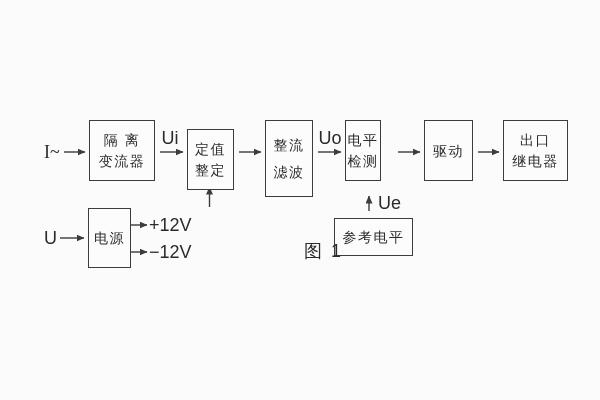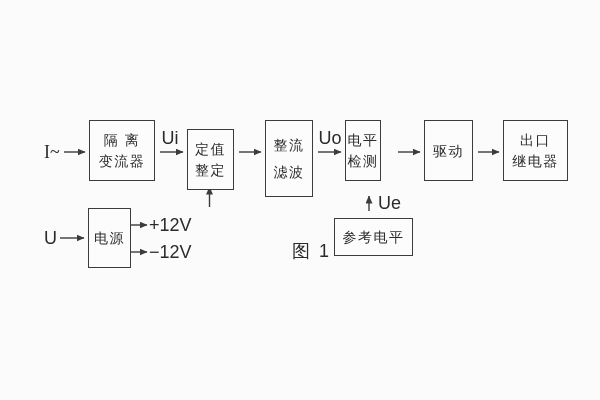--- a/index.html
+++ b/index.html
@@ -94,15 +94,15 @@
   </div>
 
   <span class="lbl serifed" style="left:44px;top:144px">I~</span>
   <span class="lbl" style="left:44px;top:230px">U</span>
   <span class="lbl center" style="left:170px;top:130px">Ui</span>
   <span class="lbl center" style="left:330px;top:130px">Uo</span>
   <span class="lbl" style="left:378px;top:195px">Ue</span>
   <span class="lbl" style="left:149px;top:217px">+12V</span>
   <span class="lbl" style="left:149px;top:244px">−12V</span>
 
-  <span class="lbl caption" style="left:292px;top:243px">图 1</span>
+  <span class="lbl caption" style="left:304px;top:243px">图 1</span>
 
 </div>
 
 </body></html>

